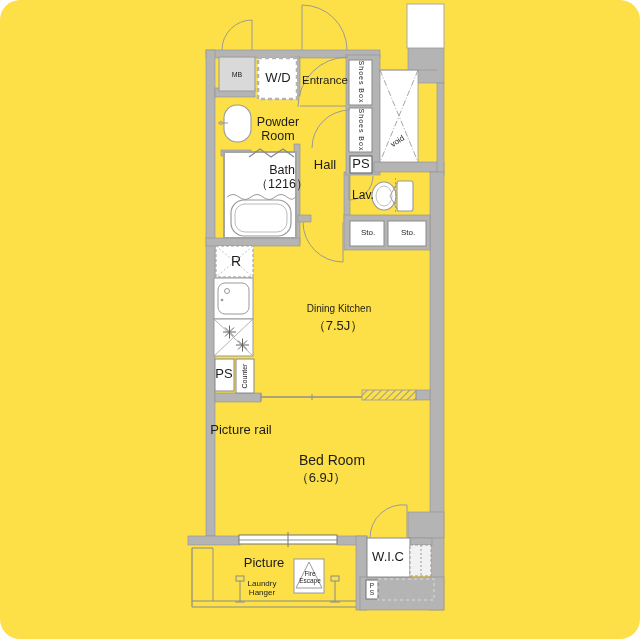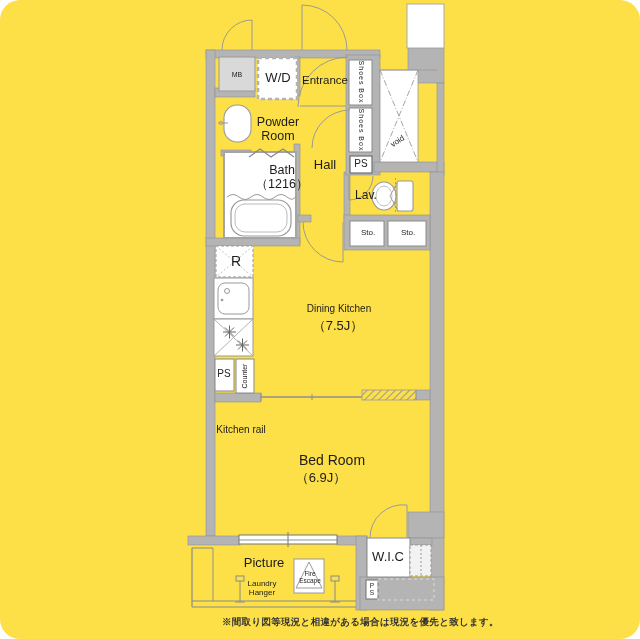--- a/index.html
+++ b/index.html
@@ -11,24 +11,24 @@
   .lbl {
     position:absolute; transform:translate(-50%,-50%);
     color:#1c1c1c; white-space:nowrap; text-align:center; line-height:1.12;
   }
   .lbl div { white-space:nowrap; }
   .vert  { writing-mode:vertical-rl; letter-spacing:1px; }
   .rot-90 { transform:translate(-50%,-50%) rotate(-90deg); }
   .rot-void { transform:translate(-50%,-50%) rotate(-33deg); }
   .f7  { font-size:7px; }
   .f65 { font-size:6.5px; }
-  .f75 { font-size:10px; }
+  .f75 { font-size:13px; }
   .f8  { font-size:8px; }
   .f11 { font-size:11.5px; }
-  .f12 { font-size:12px;padding-left:6px; }
+  .f12 { font-size:12px; }
   .f125{ font-size:12.5px; }
   .f13 { font-size:13px; }
   .f135{ font-size:10px; }
   .f14 { font-size:14px; }
   .note {
     position:absolute; left:222px; top:616px; font-size:9.5px;
     font-weight:600; color:#333333; letter-spacing:0.3px;
   }
 </style>
 </head>
@@ -214,35 +214,34 @@
   <div class="lbl f12" style="left:363px; top:196px;">Lav.</div>
   <div class="lbl f8" style="left:368px; top:233px;">Sto.</div>
   <div class="lbl f8" style="left:408px; top:233px;">Sto.</div>
   <div class="lbl f14" style="left:236px; top:262px;">R</div>
 
   <div class="lbl f135" style="left:339px; top:309px;">Dining Kitchen</div>
   <div class="lbl f13" style="left:338px; top:326px;">（7.5J）</div>
 
   <div class="lbl f75" style="left:224px; top:374px;">PS</div>
   <div class="lbl f7 rot-90" style="left:245px; top:376px;">Counter</div>
-  <div class="lbl f75" style="left:241px; top:430px;">Kitchen rail</div>
+  <div class="lbl f75" style="left:241px; top:430px;">Picture rail</div>
 
   <div class="lbl f14" style="left:324px; top:461px;margin-left:8px;">Bed Room</div>
   <div class="lbl f13" style="left:321px; top:478px;">（6.9J）</div>
 
   <div class="lbl f13" style="left:388px; top:557px;text-align:center;">W.I.C</div>
   <div class="lbl f65" style="left:372px; top:589px;">
     <div>P</div>
     <div>S</div>
   </div>
 
   <div class="lbl f13" style="left:264px; top:563px;">Picture</div>
   <div class="lbl f8" style="left:262px; top:589px;">
     <div>Laundry</div>
     <div>Hanger</div>
   </div>
   <div class="lbl f65" style="left:310px; top:577px;">
     <div>Fire</div>
     <div>Escape</div>
   </div>
 
-  <div class="note">※間取り図等現況と相違がある場合は現況を優先と致します。</div>
 </div>
 
 </body></html>

